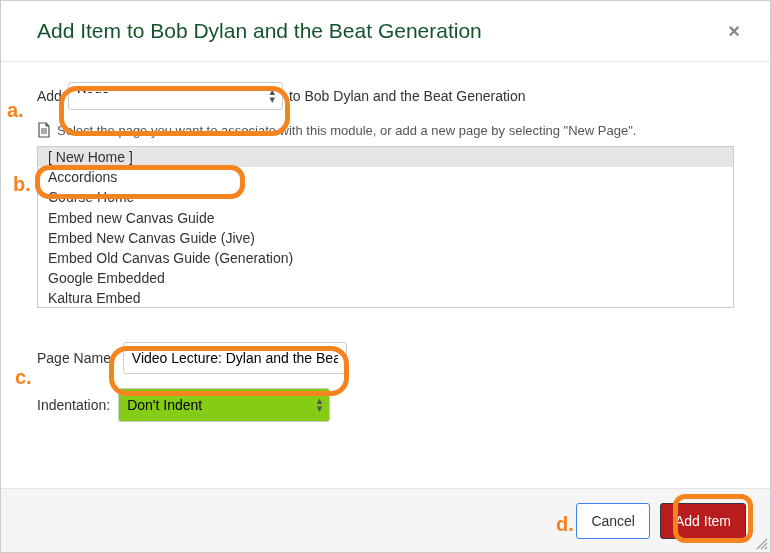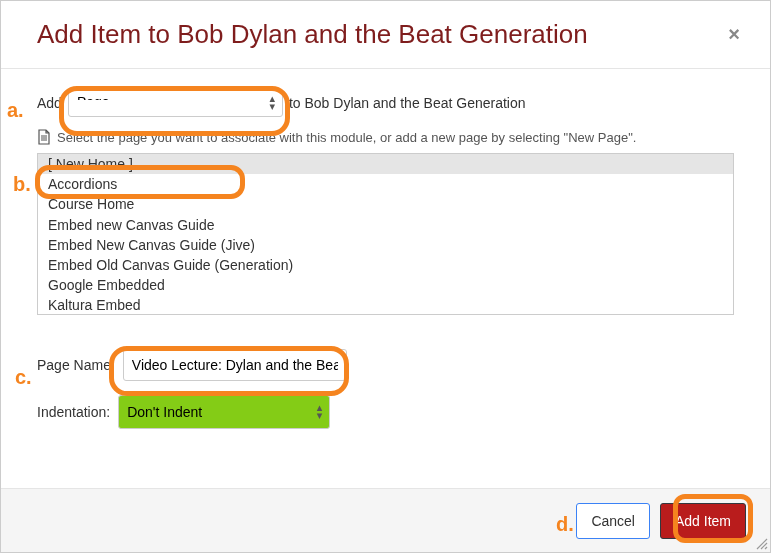--- a/index.html
+++ b/index.html
@@ -15,23 +15,23 @@
     overflow: hidden;
   }
   .modal-header {
     display: flex;
     justify-content: space-between;
     align-items: center;
     padding: 18px 24px 18px 36px;
     border-bottom: 1px solid #e5e5e5;
   }
   .modal-title {
-    font-size: 26px;
+    font-size: 21px;
     font-weight: 400;
-    color: #7f1d1d;
+    color: #14532d;
   }
   .close-x {
     font-size: 20px;
     font-weight: bold;
     color: #888;
     cursor: pointer;
     padding: 0 6px;
   }
   .modal-body {
     padding: 20px 36px 20px 36px;

